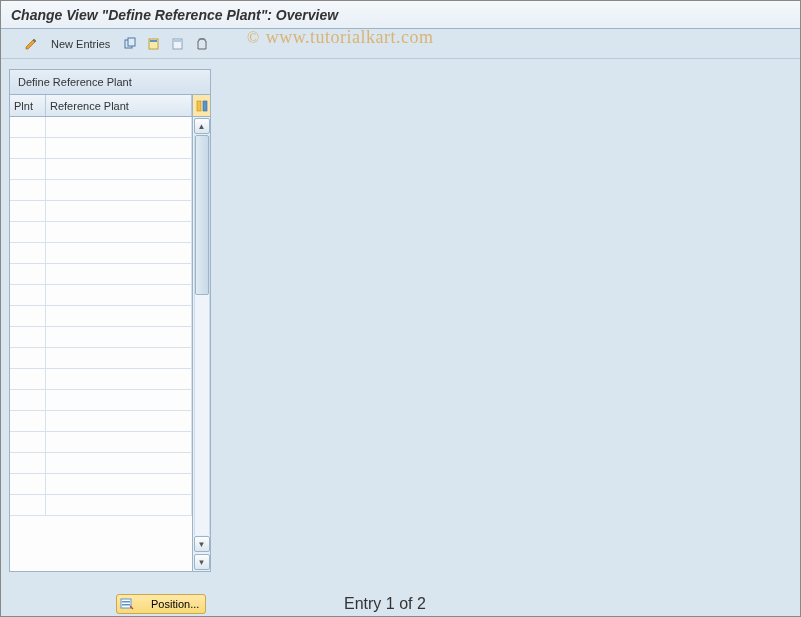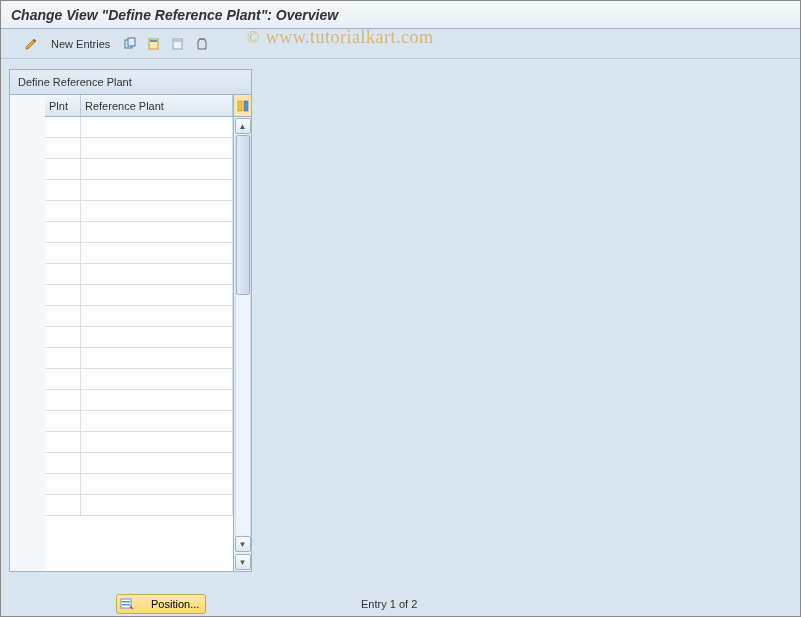--- a/index.html
+++ b/index.html
@@ -51,38 +51,37 @@
       cursor: pointer;
       color: #333;
     }
     .content {
       padding: 10px 8px;
       position: relative;
     }
     .panel {
       background: #f4f8fb;
       border: 1px solid #9db4c8;
-      width: 243px;
+      width: 202px;
       position: relative;
     }
     .panel-header {
       background: linear-gradient(to bottom, #e6eef6 0%, #d4e2ef 100%);
       padding: 6px 8px;
       border-bottom: 1px solid #9db4c8;
       color: #333;
       font-size: 11px;
     }
     .table-wrap {
       display: flex;
       height: 476px;
     }
     .table-area {
       flex: 1;
       background: #fdfdfd;
-      margin-left: 35px;
     }
     .grid-header {
       display: flex;
       background: linear-gradient(to bottom, #f0f5fa 0%, #dbe7f1 100%);
       height: 22px;
       border-bottom: 1px solid #9db4c8;
     }
     .gh-cell {
       border-right: 1px solid #b8c9d9;
       display: flex;
@@ -199,23 +198,23 @@
     }
     .position-btn .icon-slot {
       width: 16px;
       height: 16px;
       display: flex;
       align-items: center;
       justify-content: center;
     }
     .entry-info {
       position: absolute;
-      left: 360px;
-      color: #333;
-      font-size: 11px;
+      left: 343px;
+      color: #333;
+      font-size: 16px;
     }
     .watermark {
       position: absolute;
       top: 26px;
       left: 246px;
       color: #d9b475;
       font-size: 18px;
       font-family: Georgia, serif;
       letter-spacing: 0.5px;
       pointer-events: none;

